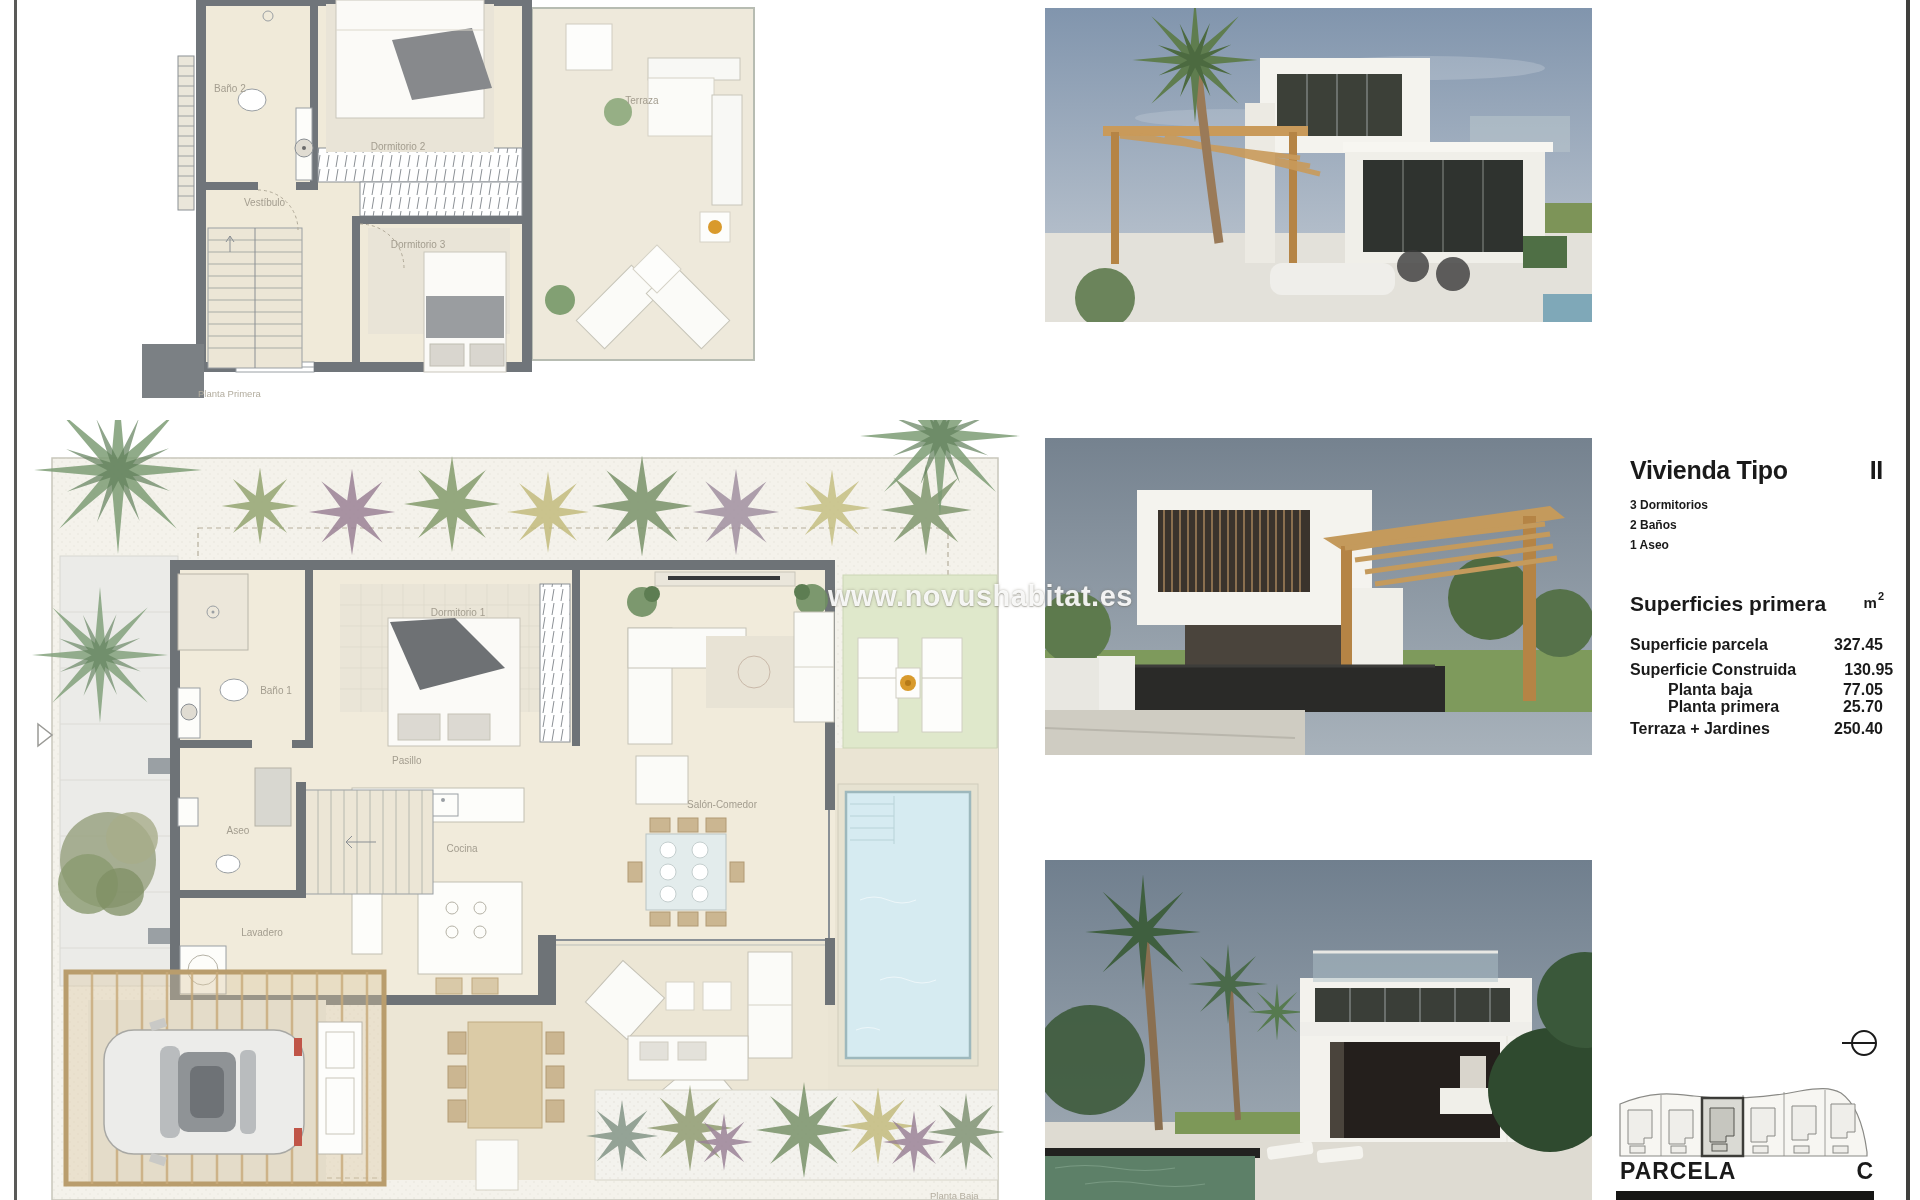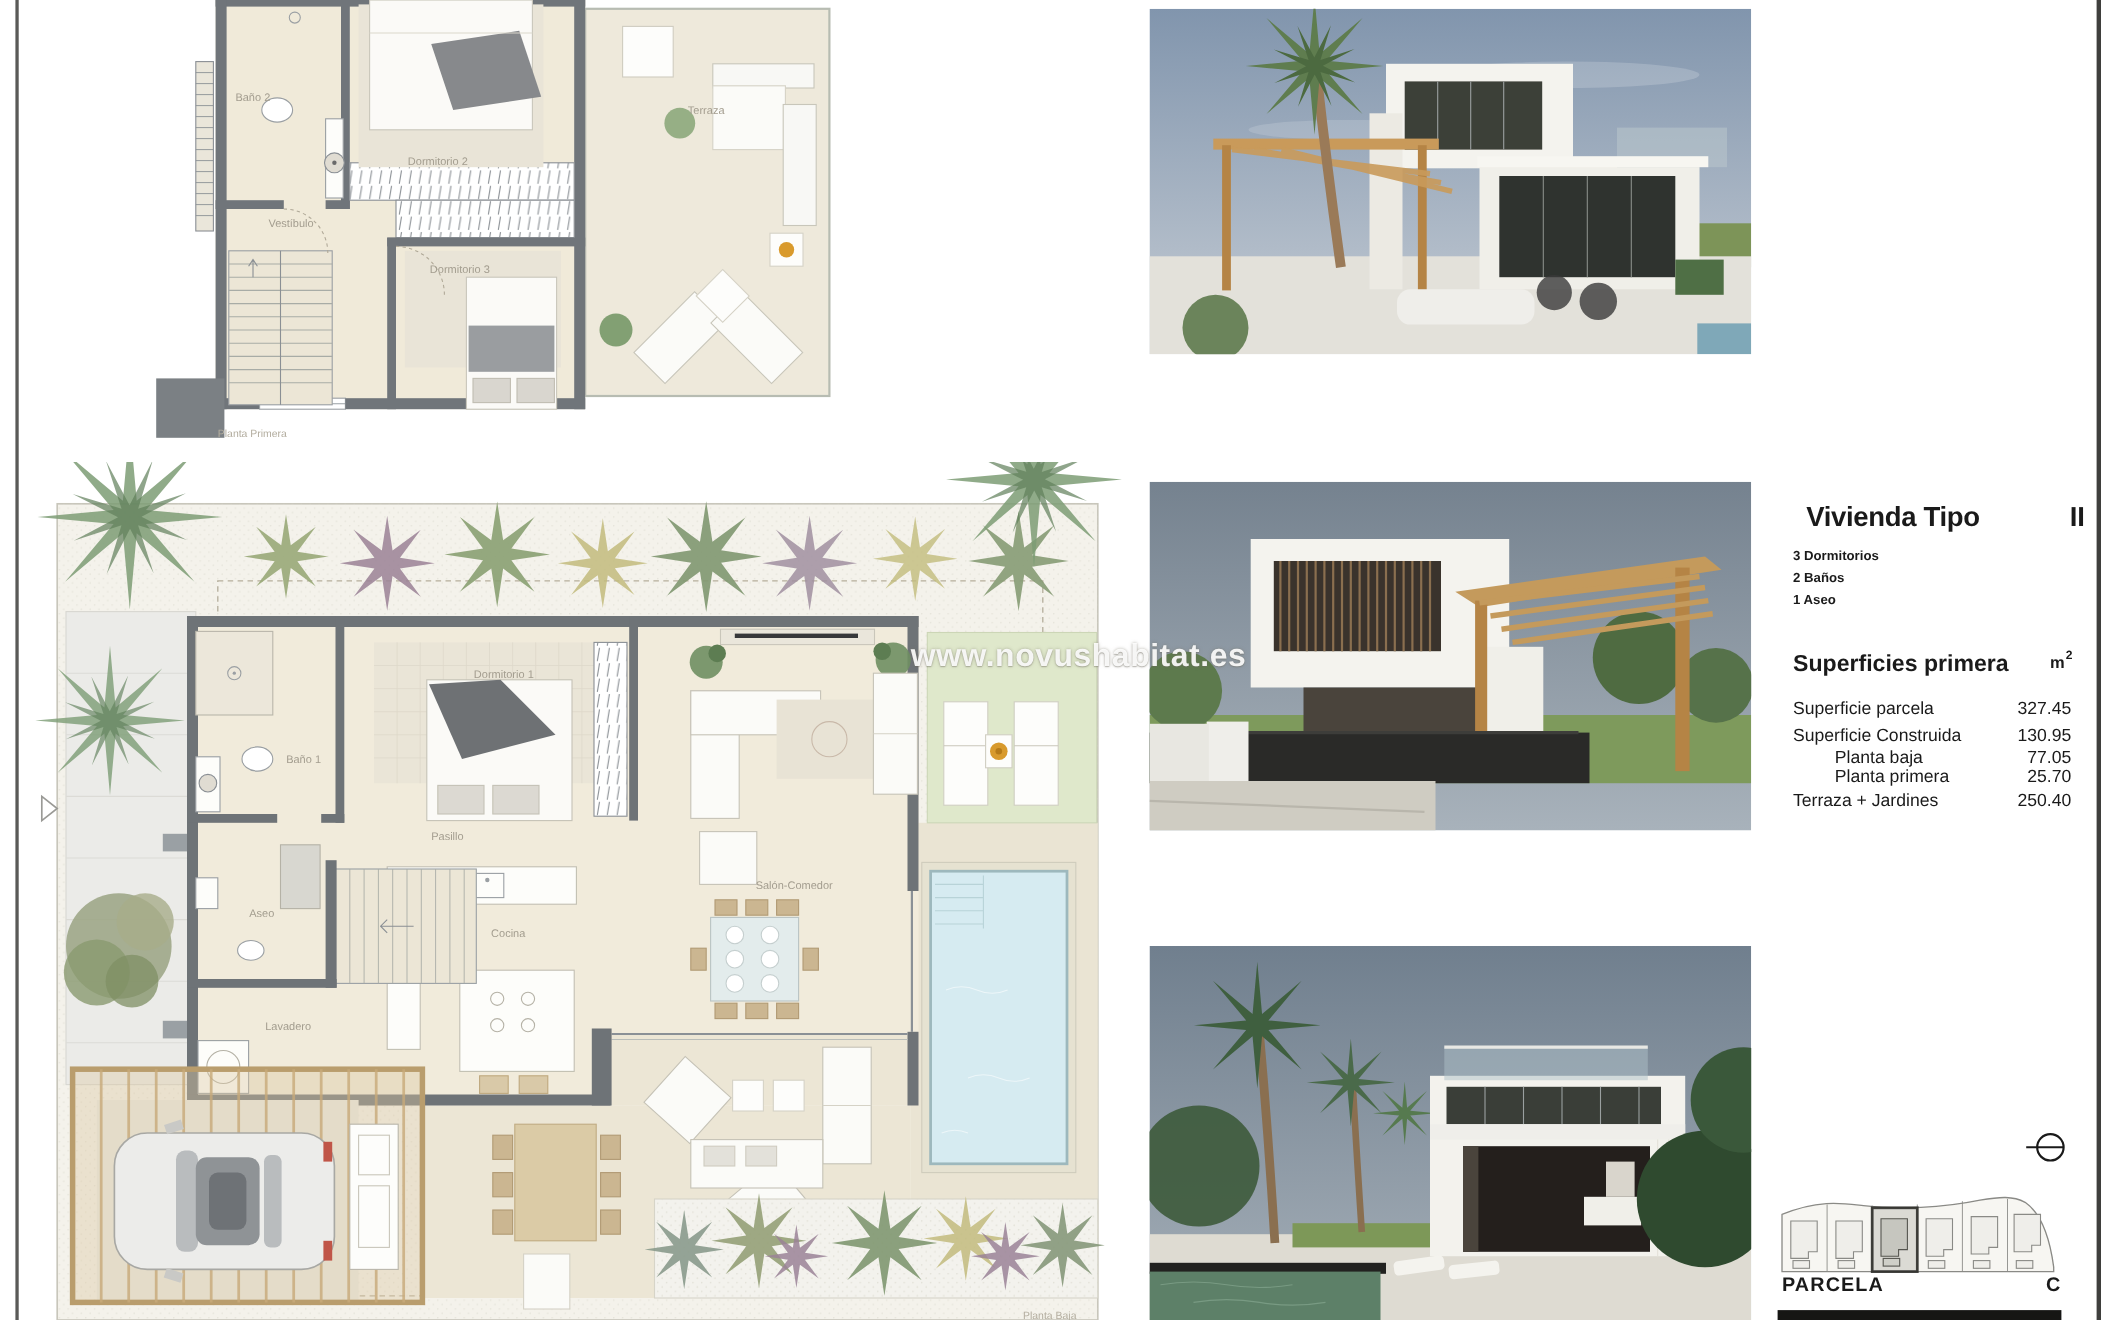--- a/index.html
+++ b/index.html
@@ -3,32 +3,32 @@
 <meta charset="utf-8">
 <style>
   html,body{margin:0;padding:0;background:#fff;}
   .page{position:relative;width:1920px;height:1200px;background:#ffffff;overflow:hidden;
         font-family:"Liberation Sans",sans-serif;color:#1a1a1a;}
   .abs{position:absolute;}
   .border-line{position:absolute;top:0;height:1200px;background:#4a4a48;z-index:6;}
   
   .panel{position:absolute;left:1630px;top:0;width:253px;z-index:4;}
   .title-row{position:absolute;left:0;top:456px;width:253px;display:flex;justify-content:space-between;
-             font-size:25px;font-weight:bold;letter-spacing:-.3px;margin-left:12px;}
+             font-size:25px;font-weight:bold;letter-spacing:-.3px;}
   .features{position:absolute;left:0;top:495px;font-size:12px;font-weight:bold;line-height:20px;}
   .surf-row{position:absolute;left:0;top:592px;width:253px;display:flex;justify-content:space-between;
             font-size:21px;font-weight:bold;}
   .unit{font-size:15px;font-weight:bold;}
   .unit sup{font-size:11px;position:relative;top:-2px;left:1px;}
   .t-row{position:absolute;left:0;width:253px;display:flex;justify-content:space-between;
-         font-size:16px;font-weight:normal;}
+         font-size:16px;font-weight:bold;}
   .t-row .lbl{white-space:nowrap;}
   .t-row.indent .lbl{padding-left:38px;}
   .parcela-row{position:absolute;left:1620px;top:1158px;width:254px;display:flex;justify-content:space-between;
-               font-size:18px;font-weight:bold;letter-spacing:1px;z-index:4;}
+               font-size:23px;font-weight:bold;letter-spacing:1px;z-index:4;}
   .parcela-bar{position:absolute;left:1616px;top:1191px;width:258px;height:9px;background:#161614;z-index:4;}
   .watermark{position:absolute;left:828px;top:580px;z-index:5;font-size:29px;font-weight:bold;
              letter-spacing:.5px;color:rgba(255,255,255,.9);white-space:nowrap;
              text-shadow:0 0 3px rgba(118,115,100,.55),0 1px 1px rgba(100,98,88,.35);}
   svg text{font-family:"Liberation Sans",sans-serif;}
   .plan-label{fill:#a39d8f;font-size:10px;}
   .plan-caption{fill:#b3ad9f;font-size:9.5px;}
 </style>
 </head>
 <body>

